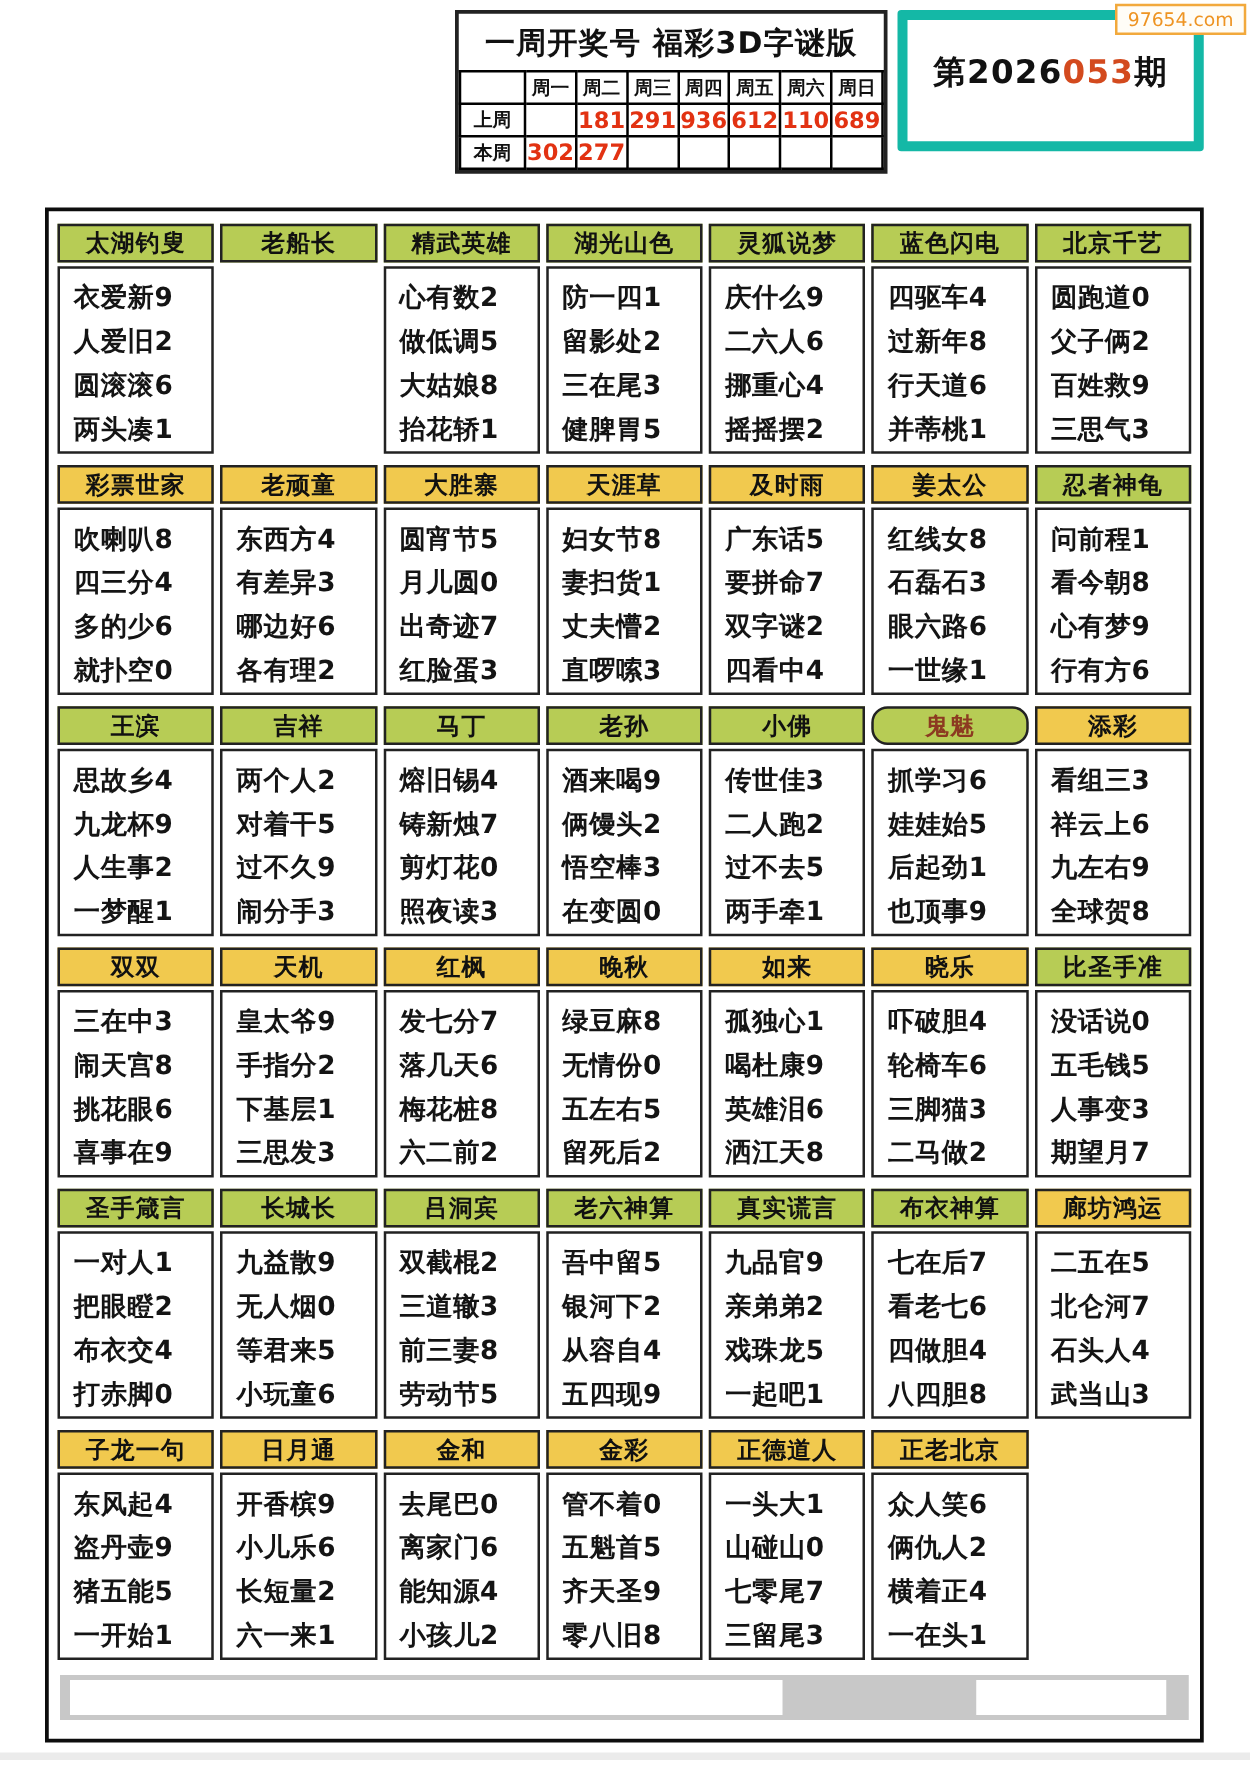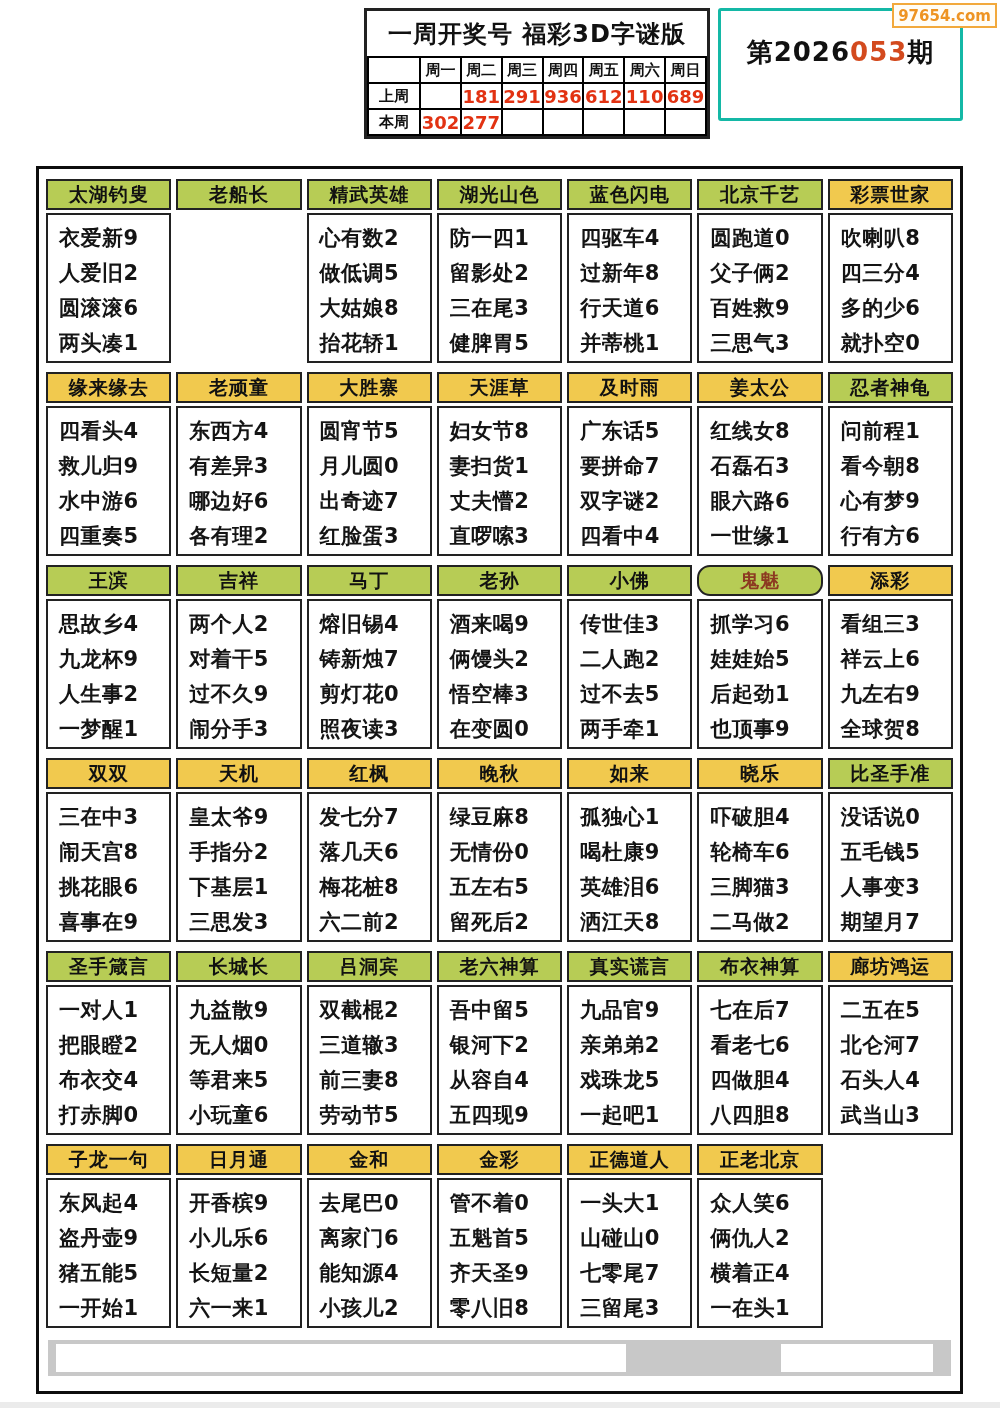--- a/index.html
+++ b/index.html
@@ -31,30 +31,30 @@
   table.week td{
     border:2px solid #000;height:26px;text-align:center;vertical-align:middle;
     font-size:16px;font-weight:700;overflow:hidden;white-space:nowrap;
   }
   table.week td.lbl{font-size:15px;}
   table.week td.num{color:var(--red);font-size:18px;font-weight:800;margin-top:25px;}
   col.c-lab{width:52px;}
   
   .issue-box{
     position:absolute;left:718px;top:8px;width:245px;height:113px;
-    border:3px solid #14b8a6;border-radius:3px;background:#fff;
+    border:8px solid #14b8a6;border-radius:3px;background:#fff;
     text-align:center;padding-top:24px;
   }
   .issue-box .txt{font-size:26px;font-weight:600;letter-spacing:1px;}
   .issue-box .hl{color:var(--issue-red);}
   
   .watermark{
     position:absolute;left:892px;top:3px;width:105px;height:25px;
     border:2px solid #f2a93c;background:#fffdf7;
-    color:var(--orange);font-size:15px;font-weight:700;
+    color:var(--orange);font-size:15px;font-weight:400;
     display:flex;align-items:center;justify-content:center;
   }
   
   .board{
     position:absolute;left:36px;top:166px;width:927px;height:1228px;
     border:3px solid #0d0d0d;background:#fff;
     padding:10px 7px 0 7px;
   }
   .cards-grid{
     display:grid;grid-template-columns:repeat(7,1fr);
@@ -171,20 +171,29 @@
       <div class="card">
         <div class="card-header green">湖光山色</div>
         <div class="card-body">
           <div class="card-line">防一四1</div>
           <div class="card-line">留影处2</div>
           <div class="card-line">三在尾3</div>
           <div class="card-line">健脾胃5</div>
         </div>
       </div>
       <div class="card">
+        <div class="card-header green">灵狐说梦</div>
+        <div class="card-body">
+          <div class="card-line">庆什么9</div>
+          <div class="card-line">二六人6</div>
+          <div class="card-line">挪重心4</div>
+          <div class="card-line">摇摇摆2</div>
+        </div>
+      </div>
+      <div class="card">
         <div class="card-header green">蓝色闪电</div>
         <div class="card-body">
           <div class="card-line">四驱车4</div>
           <div class="card-line">过新年8</div>
           <div class="card-line">行天道6</div>
           <div class="card-line">并蒂桃1</div>
         </div>
       </div>
       <div class="card">
         <div class="card-header green">北京千艺</div>
@@ -195,29 +204,20 @@
           <div class="card-line">三思气3</div>
         </div>
       </div>
       <div class="card">
         <div class="card-header yellow">彩票世家</div>
         <div class="card-body">
           <div class="card-line">吹喇叭8</div>
           <div class="card-line">四三分4</div>
           <div class="card-line">多的少6</div>
           <div class="card-line">就扑空0</div>
-        </div>
-      </div>
-      <div class="card">
-        <div class="card-header yellow">缘来缘去</div>
-        <div class="card-body">
-          <div class="card-line">四看头4</div>
-          <div class="card-line">救儿归9</div>
-          <div class="card-line">水中游6</div>
-          <div class="card-line">四重奏5</div>
         </div>
       </div>
       <div class="card">
         <div class="card-header yellow">老顽童</div>
         <div class="card-body">
           <div class="card-line">东西方4</div>
           <div class="card-line">有差异3</div>
           <div class="card-line">哪边好6</div>
           <div class="card-line">各有理2</div>
         </div>

